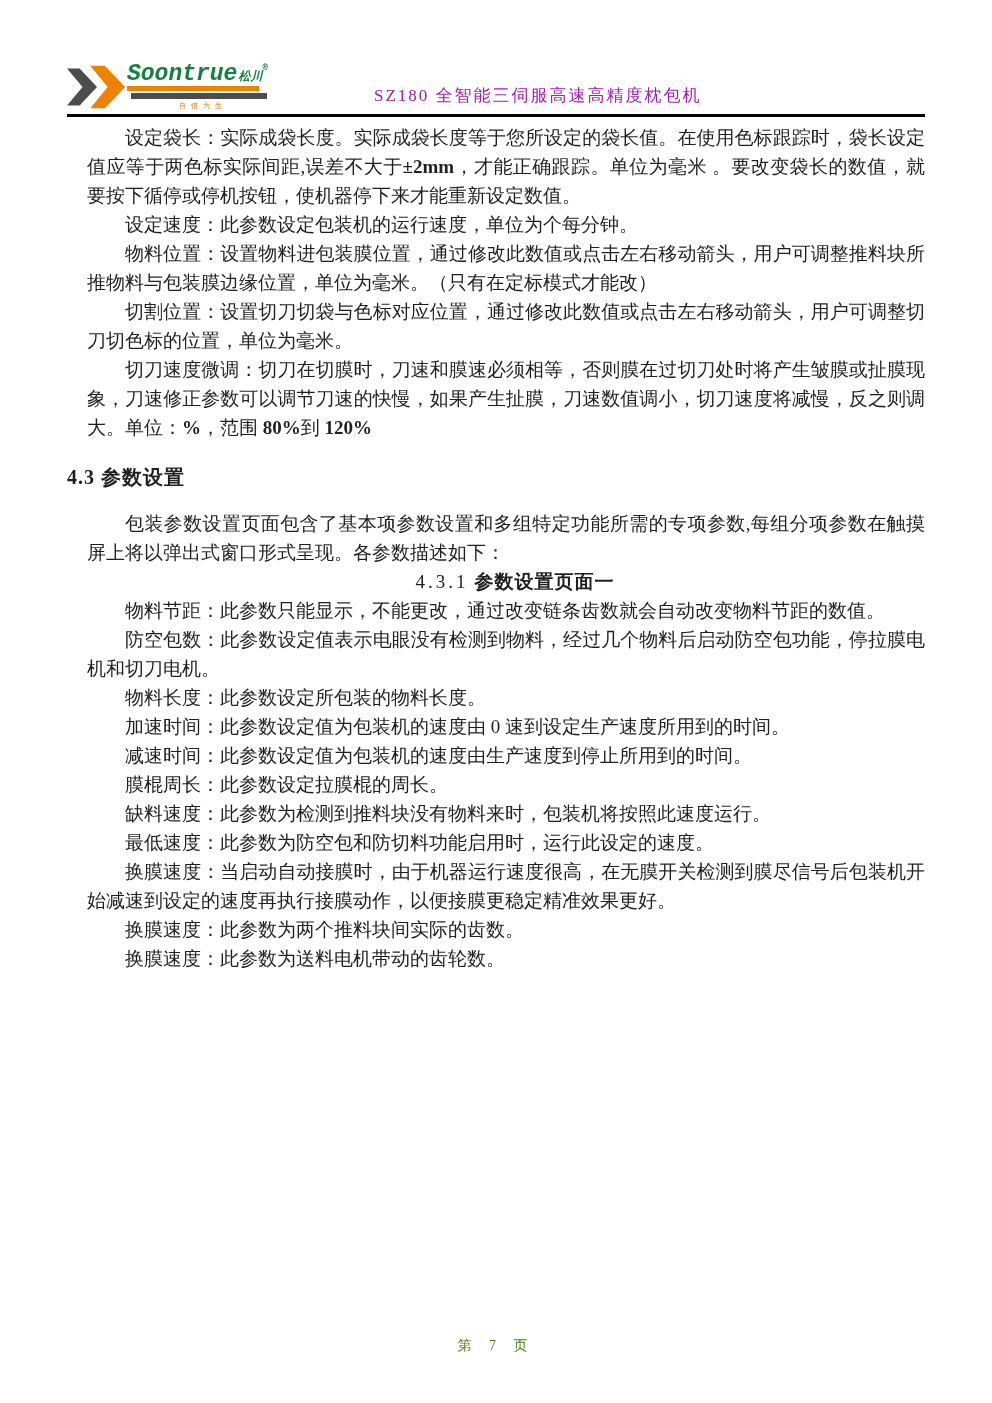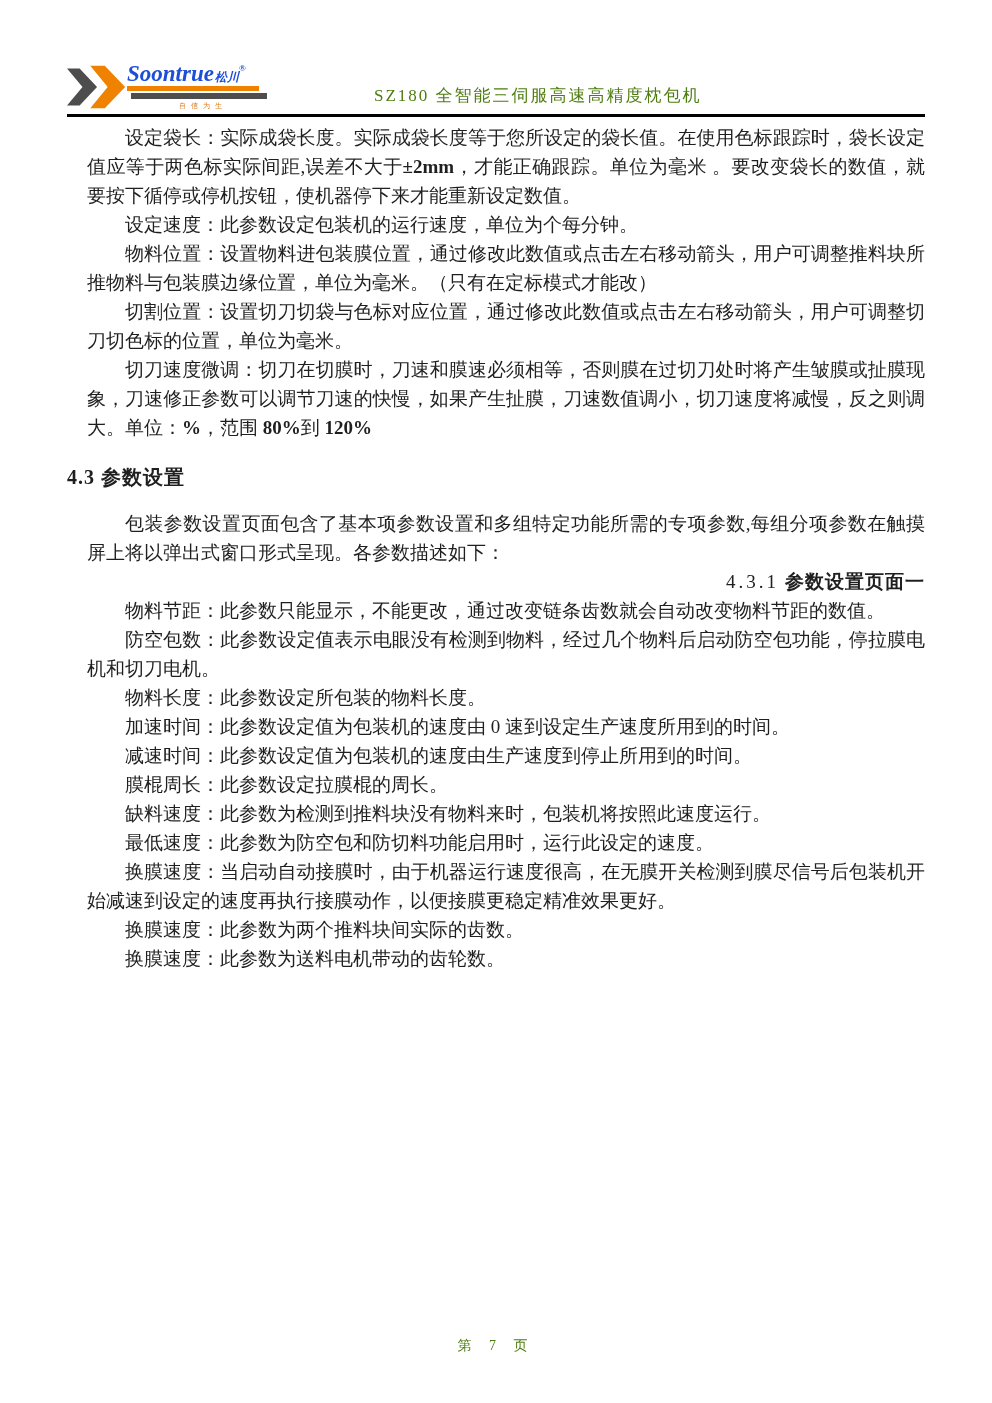--- a/index.html
+++ b/index.html
@@ -19,37 +19,37 @@
     height: 59px;
     border-bottom: 3px solid #000;
   }
   .logo {
     position: absolute; left: 0; top: 0;
     width: 210px; height: 56px;
   }
   .logo-chevrons { position: absolute; left: 0; top: 10px; }
   .logo-wordmark {
     position: absolute; left: 60px; top: 0;
-    font-family: Liberation Serif, serif;
+    font-family: Liberation Mono, monospace;
     font-style: italic; font-weight: 700;
     font-size: 23px; line-height: 26px;
-    color: #1d4ed8; white-space: nowrap;
+    color: #15803d; white-space: nowrap;
   }
   .logo-wordmark .cn { font-size: 12px; font-weight: 700; margin-left: 1px; }
   .logo-wordmark sup { font-size: 9px; font-style: normal; vertical-align: 10px; }
   .logo-bar-orange { position: absolute; left: 60px; top: 31px; width: 132px; height: 5px; background: #ef8200; }
   .logo-bar-gray   { position: absolute; left: 64px; top: 38px; width: 136px; height: 6px; background: #4d4d4d; }
   .logo-slogan {
     position: absolute; left: 112px; top: 46px;
     font-size: 7px; letter-spacing: 5px; color: #d97a1a;
     font-family: "Liberation Sans", sans-serif; white-space: nowrap;
   }
   .doc-title {
     position: absolute; left: 307px; top: 29px;
-    font-size: 17px; letter-spacing: 2px; color: #4d7c0f;
+    font-size: 17px; letter-spacing: 2px; color: #a21caf;
     white-space: nowrap;
   }
 
   
   .document-body {
     margin: 0 67px;
     padding-top: 6px;
     font-size: 19px;
     line-height: 29px;
     text-align: justify;
@@ -57,21 +57,21 @@
   .document-body p { margin: 0; }
   .document-body p.indent { text-indent: 2em; margin-left: 20px; }
   .document-body b { font-weight: 700; }
   .h2 {
     margin: 21px 0 17px 0;
     font-size: 20px;
     letter-spacing: 1px;
     text-align: left;
     font-weight: bold;
   }
-  .h3 { text-indent: 2em; text-align: right; }
+  .h3 { text-indent: 2em; text-align: center; }
   .h3 .h3-num { letter-spacing: 3px; margin-right: 6px; }
   .h3 b { font-weight: 700; letter-spacing: 1px; }
 
   
   .page-footer {
     position: absolute; left: 0; right: 0; top: 1337px;
     text-align: center;
     font-size: 14px; letter-spacing: 7px; color: #4d7c0f;
   }
 </style>

